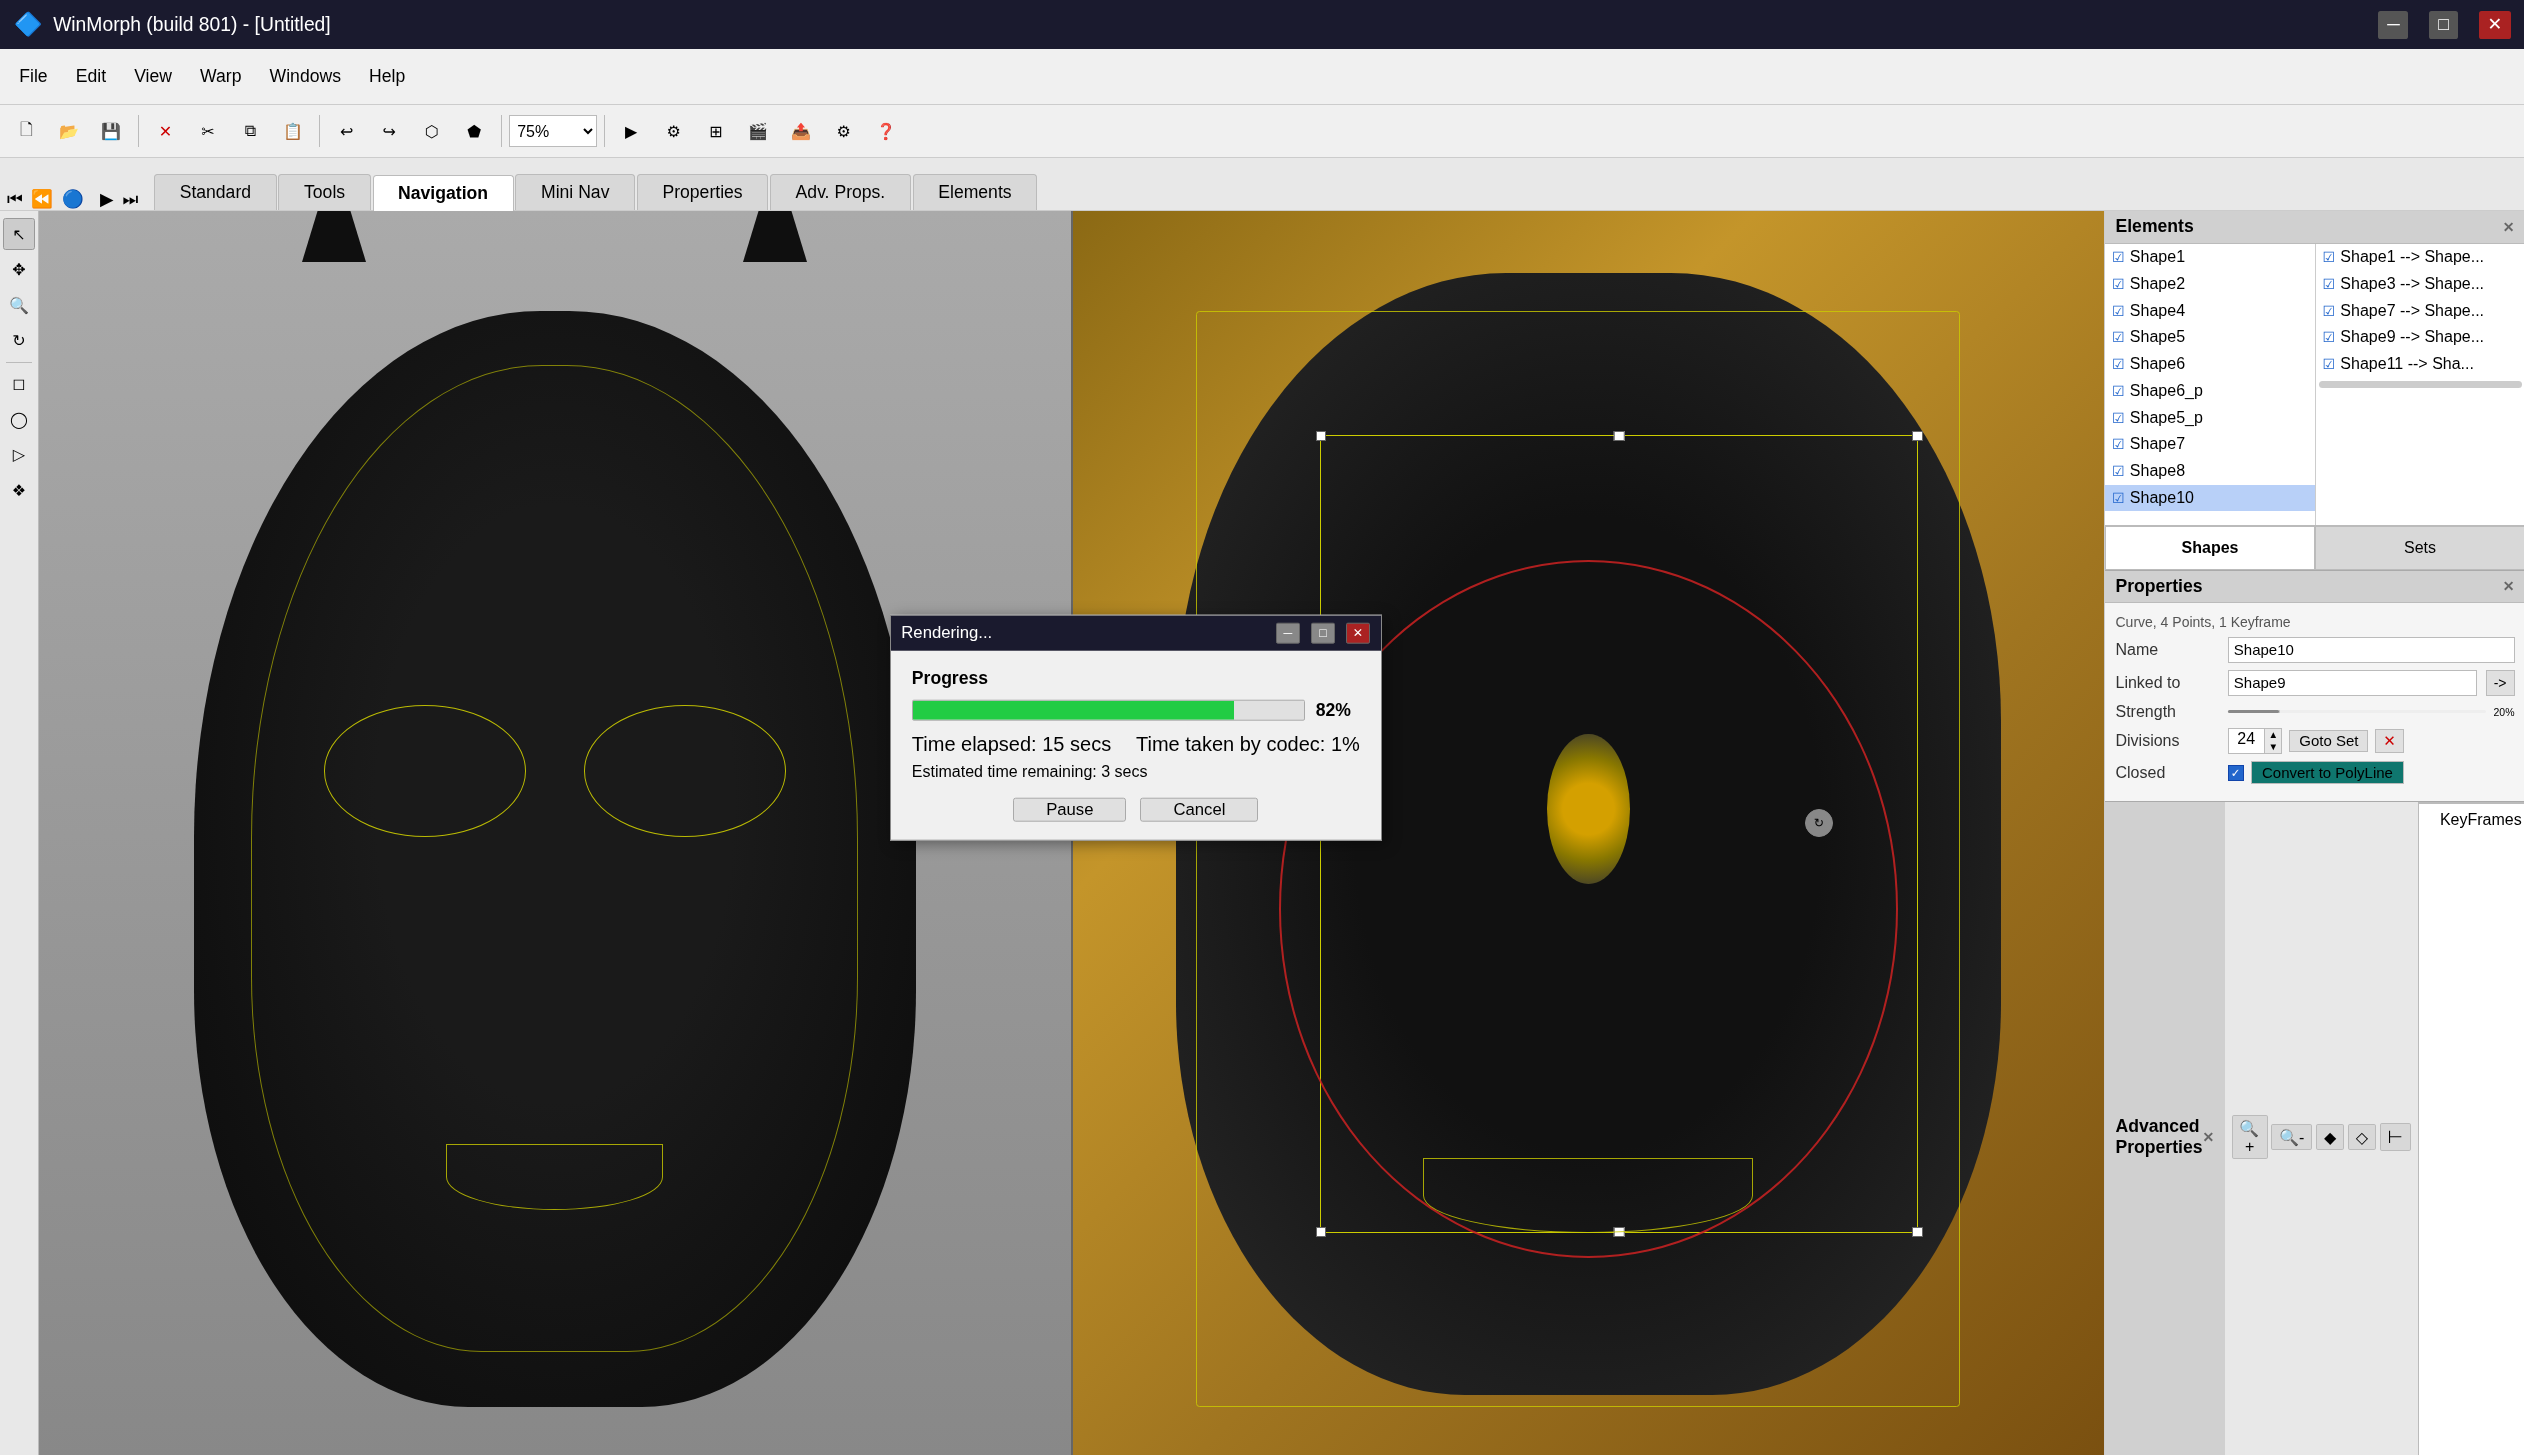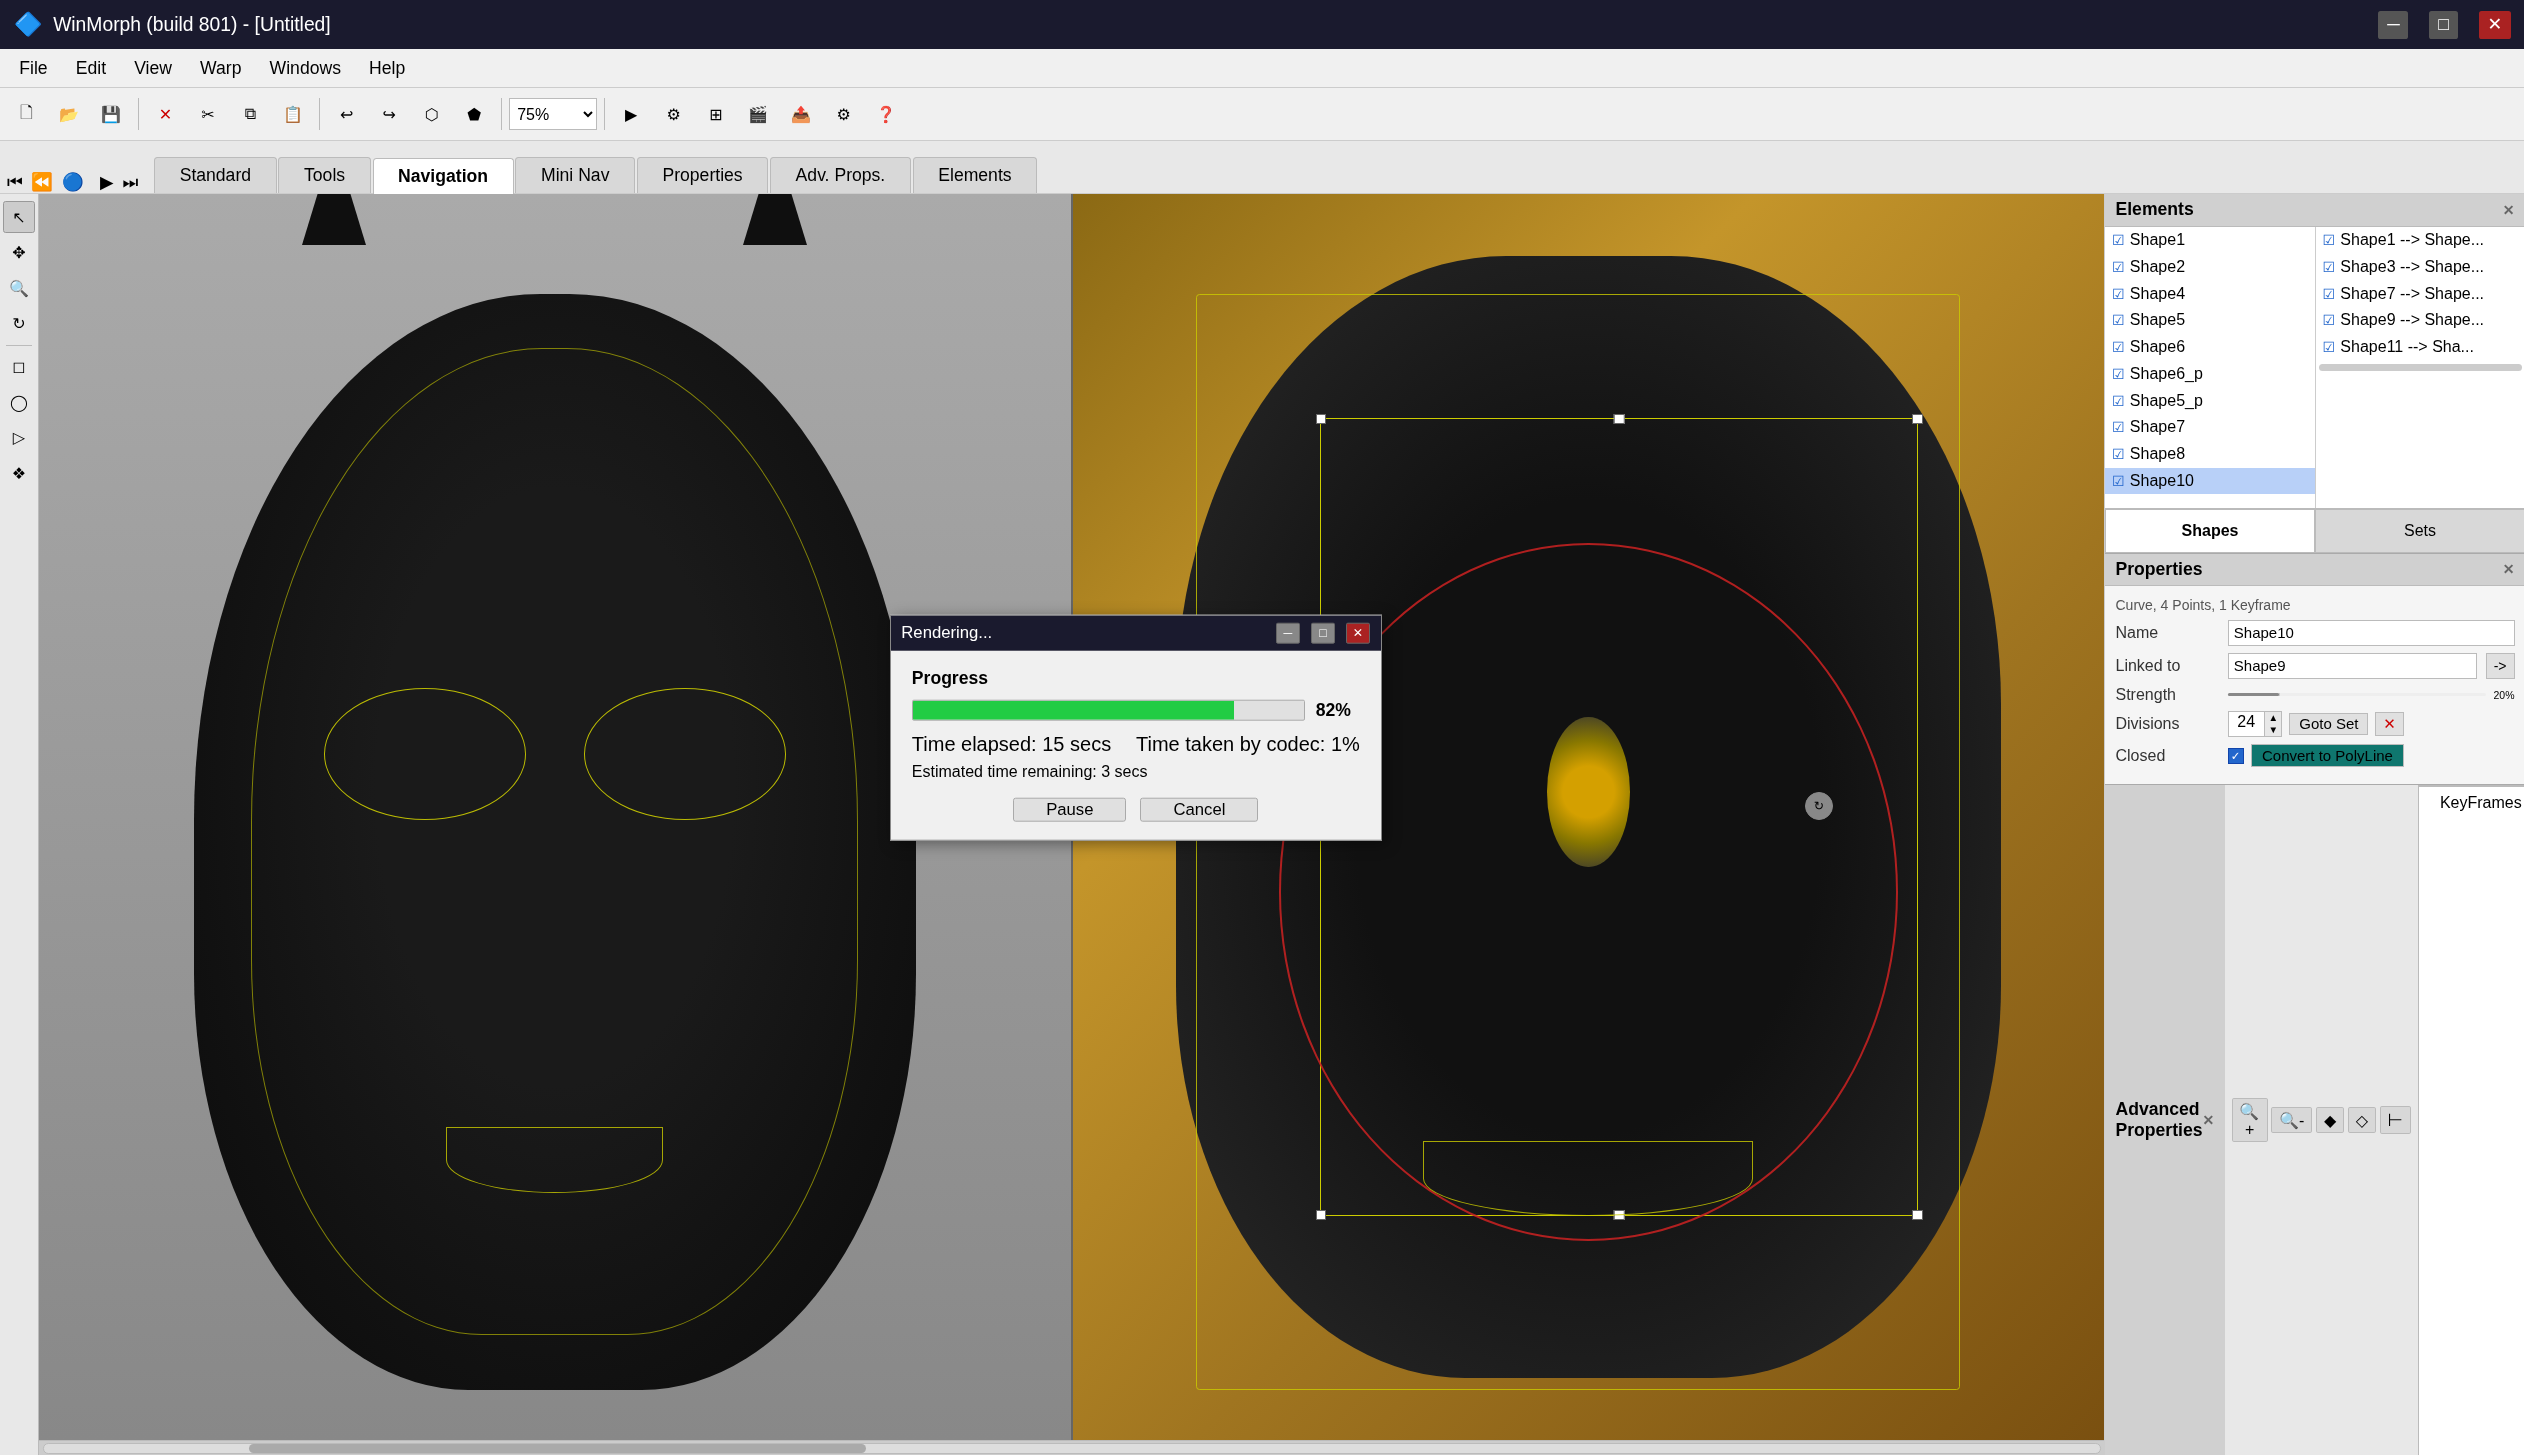--- a/index.html
+++ b/index.html
@@ -16,21 +16,21 @@
       padding: 0 14px;
       font-size: 19.3px;
     }
     #titlebar-left { display: flex; align-items: center; gap: 10.5px; font-size: 19.3px; }
     #titlebar-controls { display: flex; gap: 21px; font-size: 17.6px; }
     
     
     #menubar {
       background: #f0f0f0;
       border-bottom: 0.9px solid #ccc;
-      height: 39px;
+      height: 56px;
       display: flex;
       align-items: center;
       padding: 0 7px;
       gap: 3.5px;
       font-size: 17.6px;
     }
     .menu-item {
       padding: 3.5px 12.3px;
       cursor: pointer;
       border-radius: 2.6px;

